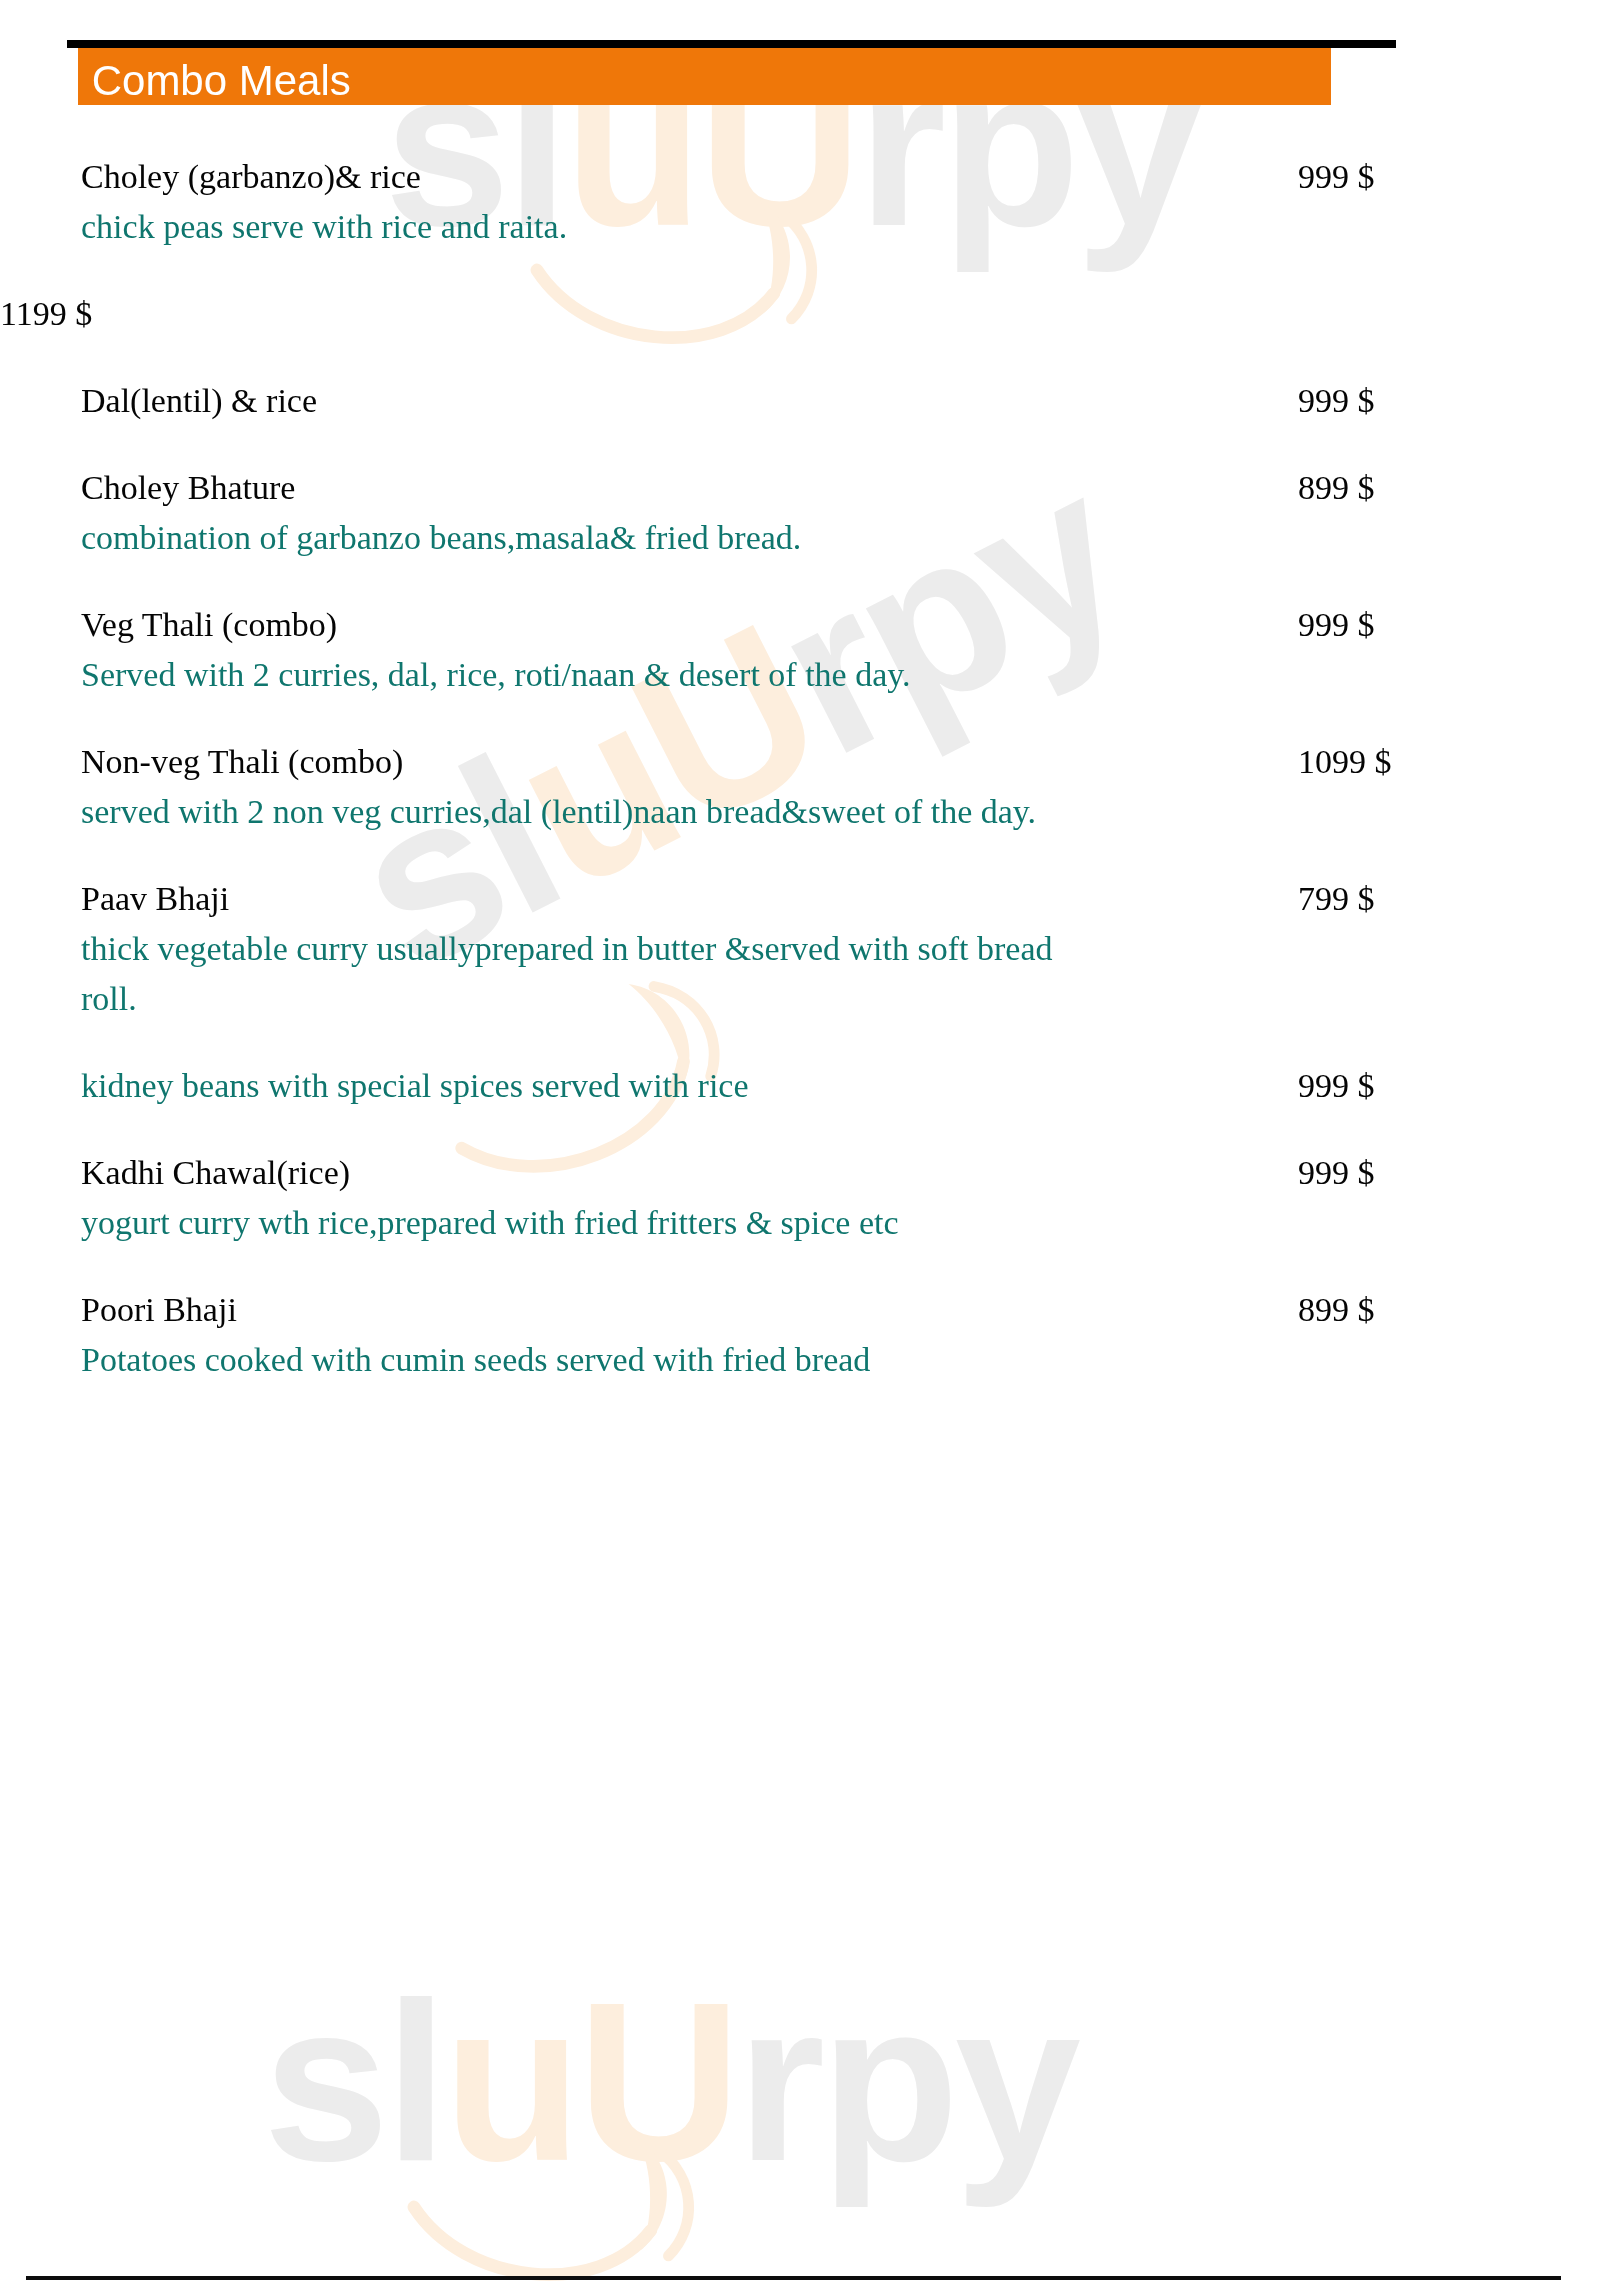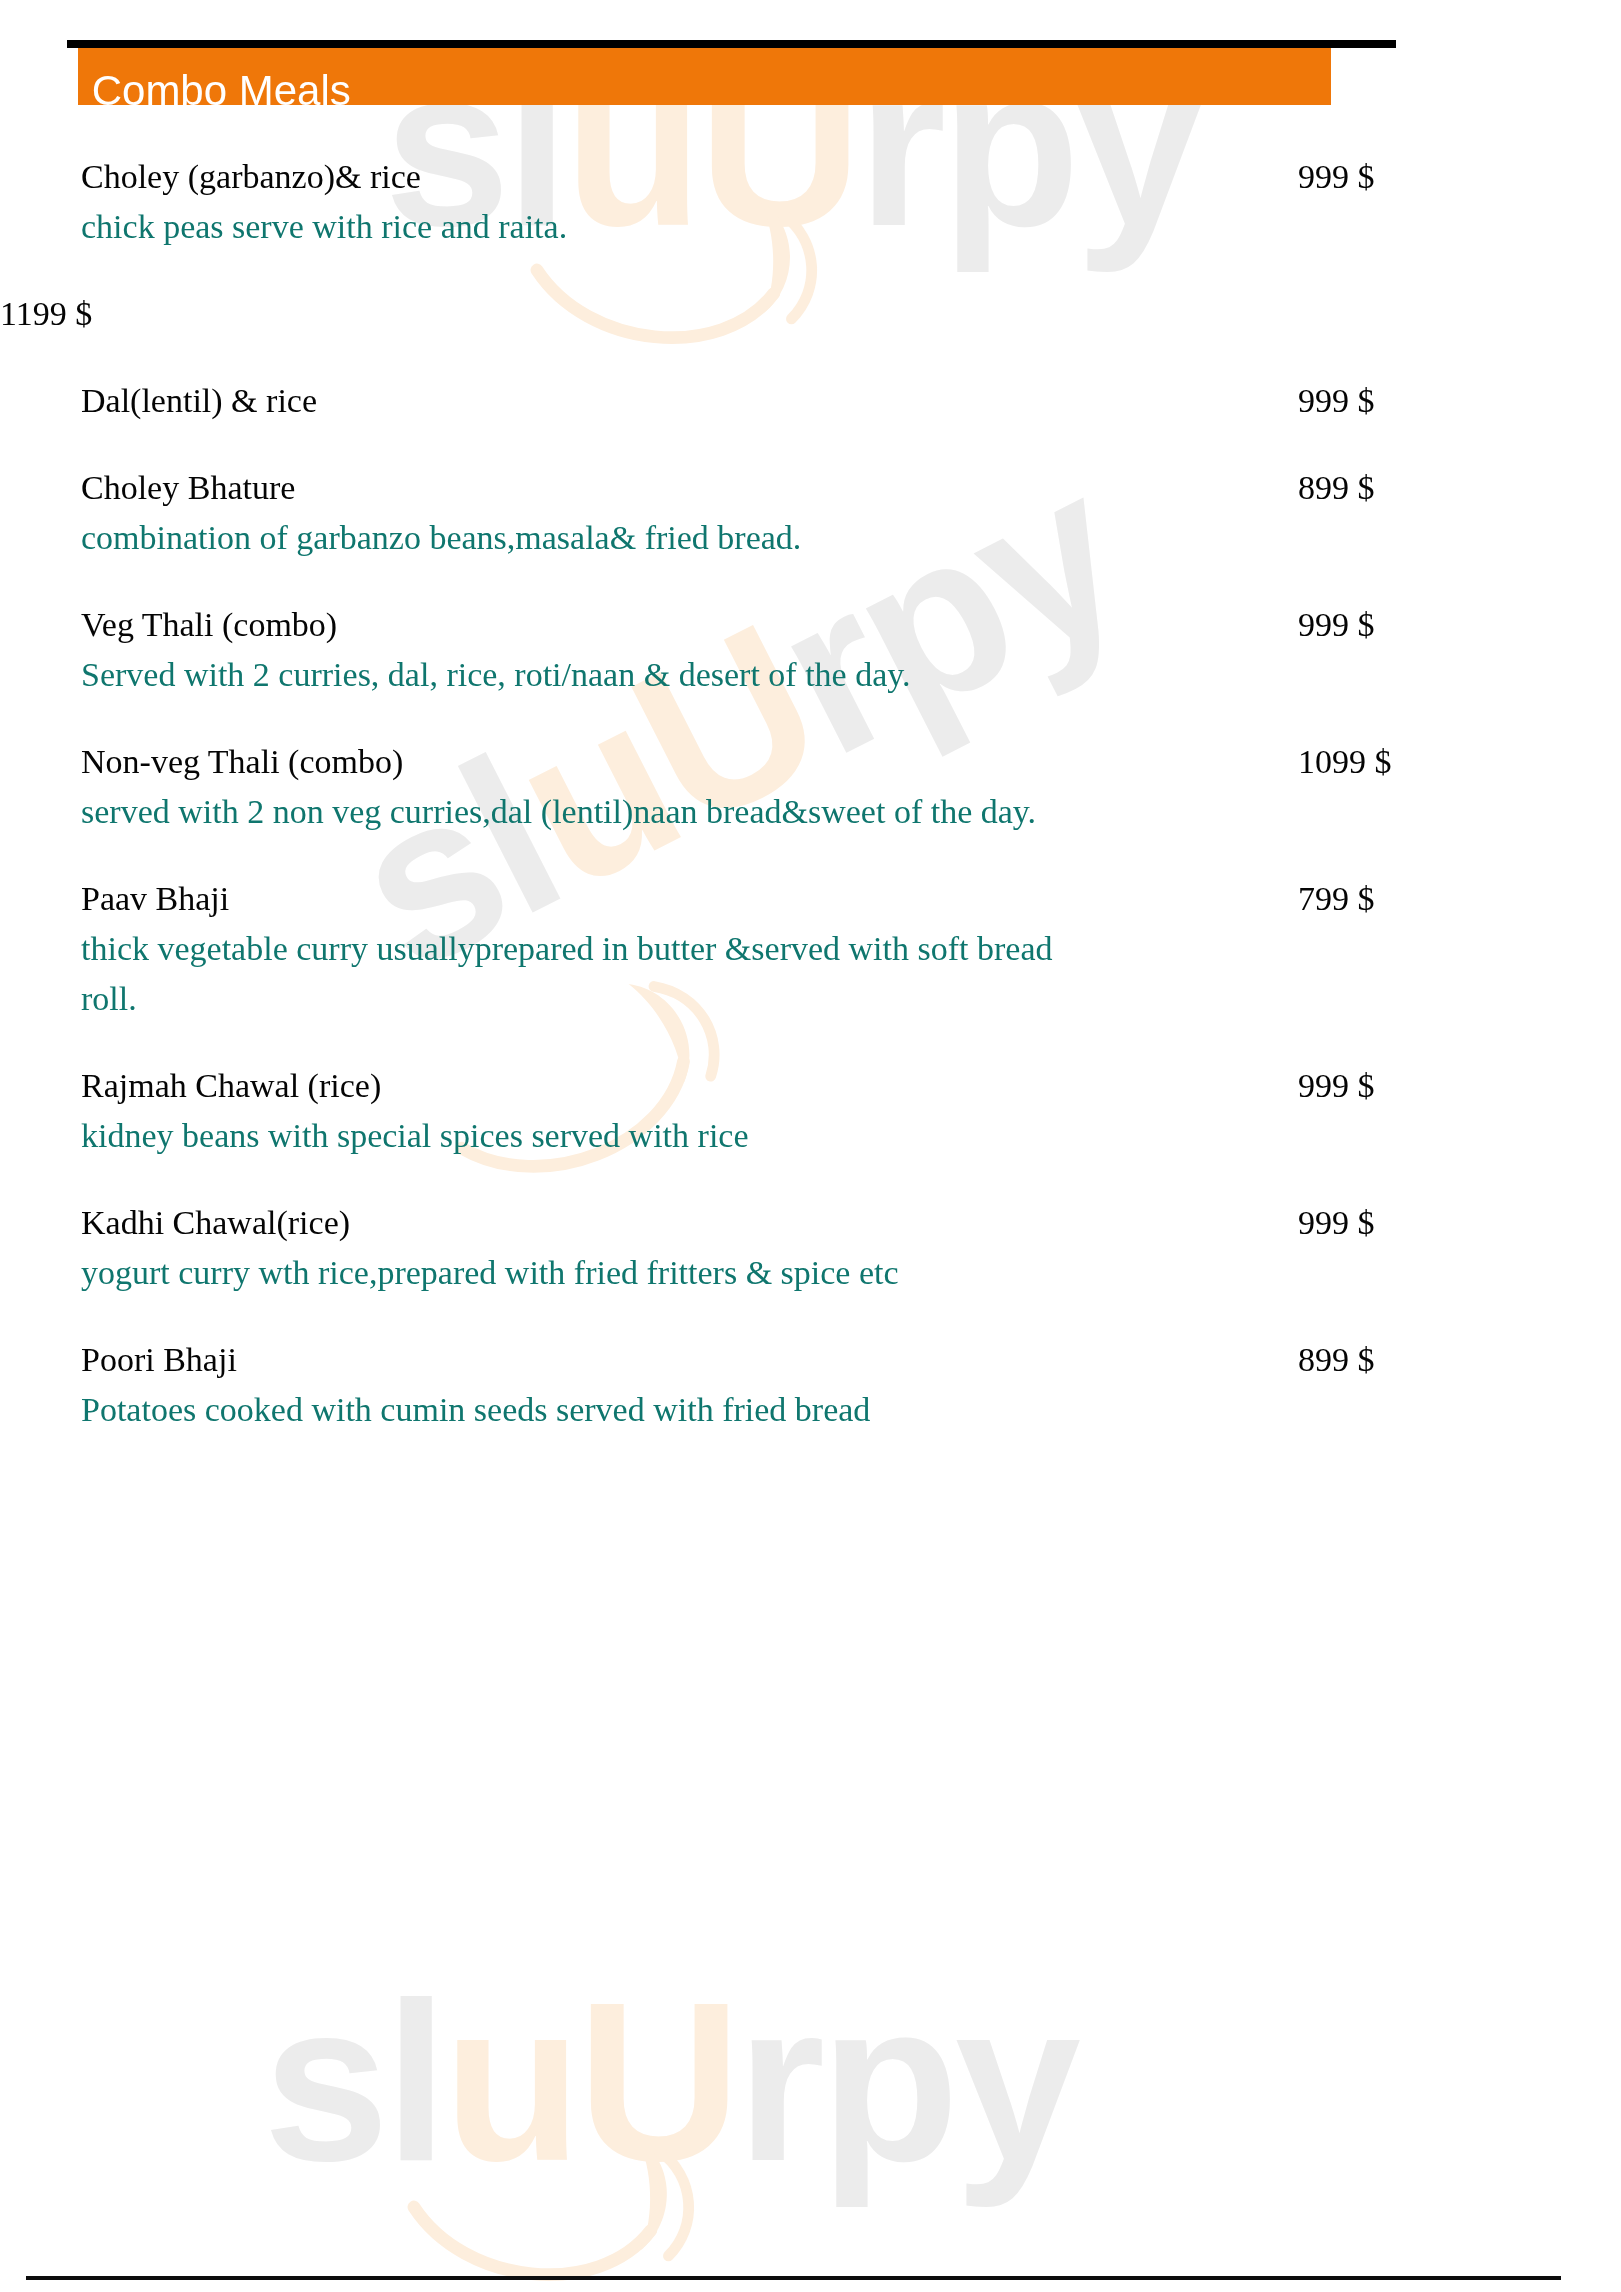--- a/index.html
+++ b/index.html
@@ -64,21 +64,21 @@
     left: 78px;
     top: 48px;
     width: 1253px;
     height: 57px;
     background: #ef7709;
     box-sizing: border-box;
   }
   .section-header-title {
     position: absolute;
     left: 13.7px;
-    top: 16px;
+    top: 6px;
     color: #ffffff;
     font-family: "Liberation Sans", "DejaVu Sans", sans-serif;
     font-size: 42px;
     line-height: 53px;
     font-weight: 400;
   }
 
   .items {
     position: absolute;
     left: 0;
@@ -242,21 +242,20 @@
             <div class="item-name">Paav Bhaji</div>
             <div class="item-desc">thick vegetable curry usuallyprepared in butter &amp;served with soft bread roll.</div>
           </div>
           <div class="item-price">799 $</div>
         </div>
       </div>
 
       <div class="item">
         <div class="item-row">
           <div class="item-text">
-            <div class="item-name">Rajmah Chawal (rice)</div>
             <div class="item-desc">kidney beans with special spices served with rice</div>
           </div>
           <div class="item-price">999 $</div>
         </div>
       </div>
 
       <div class="item">
         <div class="item-row">
           <div class="item-text">
             <div class="item-name">Kadhi Chawal(rice)</div>

